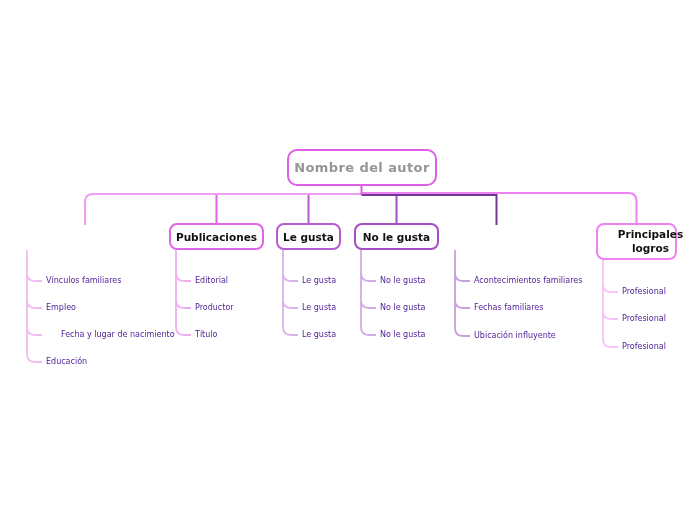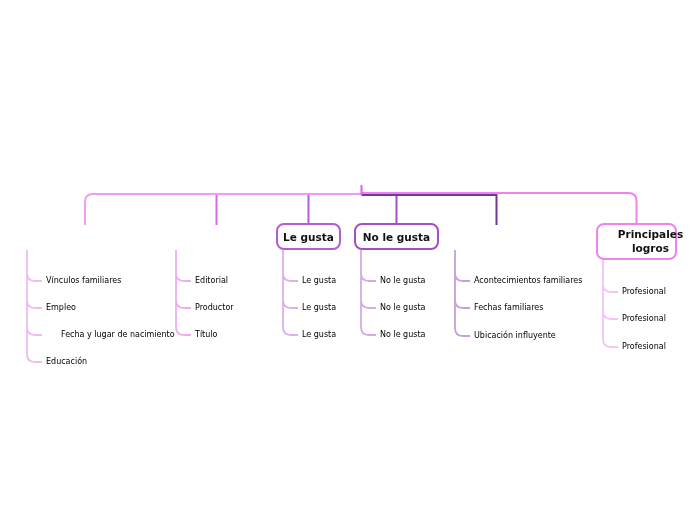--- a/index.html
+++ b/index.html
@@ -90,26 +90,28 @@
     <path stroke-width="2" d="M361.5 185 L361.5 195" style="stroke: rgb(221, 95, 230);"></path>
 
     <path stroke-width="1.8" d="M27 250 L27 354 Q27 362 35 362 L42 362 M27 273 Q27 281 35 281 L42 281 M27 300 Q27 308 35 308 L42 308 M27 327 Q27 335 35 335 L42 335" style="stroke: rgb(238, 188, 238);"></path>
     <path stroke-width="1.8" d="M176 250 L176 327 Q176 335 184 335 L191 335 M176 273 Q176 281 184 281 L191 281 M176 300 Q176 308 184 308 L191 308" style="stroke: rgb(236, 175, 240);"></path>
     <path stroke-width="1.8" d="M283 250 L283 327 Q283 335 291 335 L298 335 M283 273 Q283 281 291 281 L298 281 M283 300 Q283 308 291 308 L298 308" style="stroke: rgb(218, 178, 233);"></path>
     <path stroke-width="1.8" d="M361 250 L361 327 Q361 335 369 335 L376 335 M361 273 Q361 281 369 281 L376 281 M361 300 Q361 308 369 308 L376 308" style="stroke: rgb(210, 171, 227);"></path>
     <path stroke-width="1.8" d="M455 250 L455 328 Q455 336 463 336 L470 336 M455 273 Q455 281 463 281 L470 281 M455 300 Q455 308 463 308 L470 308" style="stroke: rgb(199, 160, 218);"></path>
     <path stroke-width="1.8" d="M603 260 L603 339 Q603 347 611 347 L618 347 M603 284 Q603 292 611 292 L618 292 M603 311 Q603 319 611 319 L618 319" style="stroke: rgb(245, 195, 245);"></path>
   </svg>
 
+  <div class="node root-node" style="border-color: rgb(221, 95, 230); color: rgb(149, 149, 154);">Nombre del autor</div>
 
+  <div class="node branch-node n1" style="border-color: rgb(222, 102, 232);">Publicaciones</div>
   <div class="node branch-node n2" style="border-color: rgb(181, 92, 210);">Le gusta</div>
   <div class="node branch-node n3" style="border-color: rgb(163, 78, 196);">No le gusta</div>
   <div class="node branch-node tall n5" style="border-color: rgb(239, 130, 242);">Principales logros</div>
 
-  <div class="children-layer" style="color: #000000;">
+  <div class="children-layer" style="color: #4c1d95;">
     <span class="child-label" style="left:46px;top:275px">Vínculos familiares</span>
     <span class="child-label" style="left:46px;top:302px">Empleo</span>
     <span class="child-label" style="left:61px;top:329px">Fecha y lugar de nacimiento</span>
     <span class="child-label" style="left:46px;top:356px">Educación</span>
 
     <span class="child-label" style="left:195px;top:275px">Editorial</span>
     <span class="child-label" style="left:195px;top:302px">Productor</span>
     <span class="child-label" style="left:195px;top:329px">Título</span>
 
     <span class="child-label" style="left:302px;top:275px">Le gusta</span>

